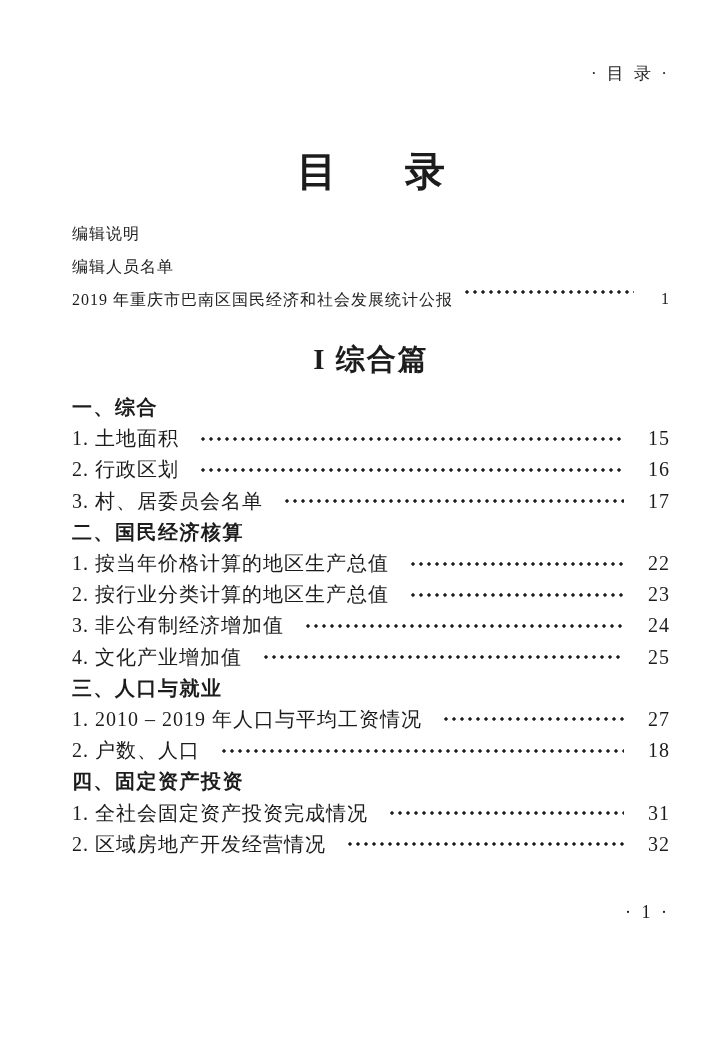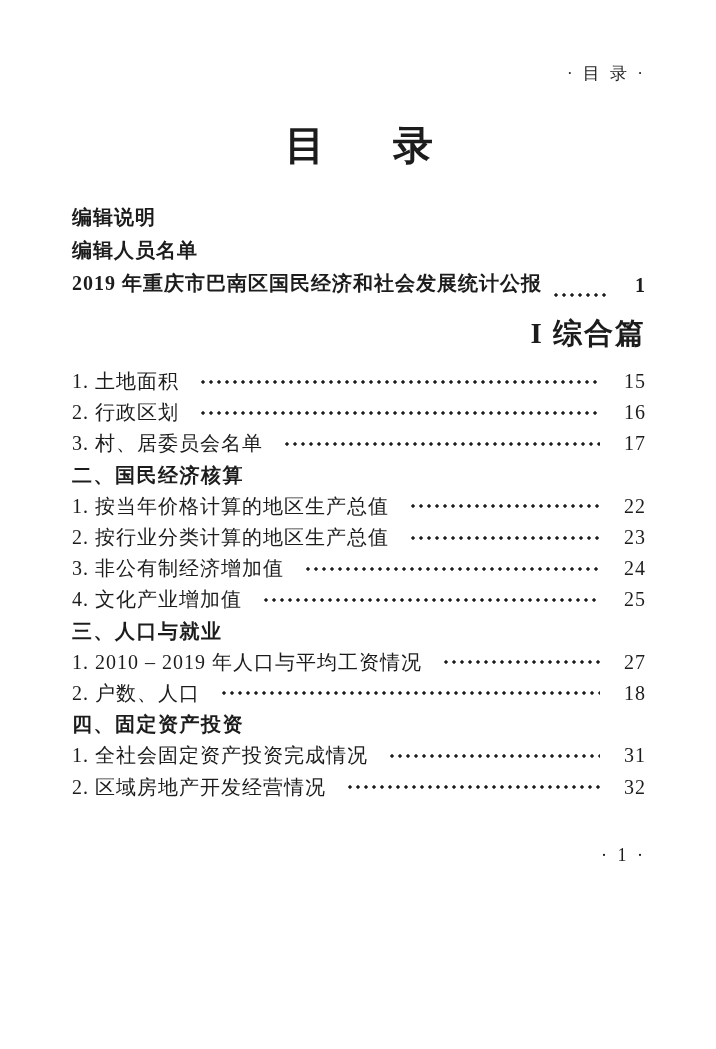--- a/index.html
+++ b/index.html
@@ -10,54 +10,53 @@
   html,body{background:#e9e9e9;}
   body{
     width:716px;height:1049px;
     font-family:"Liberation Serif","DejaVu Serif",serif;
     color:var(--ink);
   }
   .page{
     position:relative;
     width:716px;height:1049px;
     background:var(--paper);
-    padding:0 70px 0 72px;
+    padding:0 46px 0 72px;
     overflow:hidden;
   }
   .running-header{
     margin-top:62px;
     height:20px;
     text-align:right;
     font-size:17px;
     letter-spacing:3px;
     color:var(--ink);
   }
   .doc-title{
-    margin-top:40px;
+    margin-top:66px;
     text-align:center;
     font-family:"Liberation Sans","DejaVu Sans",sans-serif;
     font-weight:bold;
     font-size:40px;
     line-height:46px;
     letter-spacing:14px;
     text-indent:14px; 
     white-space:pre;
   }
   .front-list{margin-top:30px;}
   .front-row{
     display:flex;
-    align-items:flex-end;
+    align-items:flex-start;
     height:33px;
-    font-size:20px;
+    font-size:16px;
     letter-spacing:1px;
-    font-weight:bold;
   }
   .part-heading{
     margin-top:18px;
-    text-align:right;
+    text-align:center;
     font-family:"Liberation Serif","DejaVu Serif",serif;
     font-weight:bold;
     font-size:29px;
     line-height:36px;
     letter-spacing:2px;
   }
   .toc-list{margin-top:15px;}
   .toc-heading{
     display:flex;
     align-items:center;
@@ -117,20 +116,21 @@
       <span class="entry-label">2019 年重庆市巴南区国民经济和社会发展统计公报</span>
       <span class="leader"></span>
       <span class="entry-page">1</span>
     </div>
   </div>
 
   <h2 class="part-heading">I 综合篇</h2>
 
   <div class="toc-list">
 
+    <div class="toc-heading">一、综合</div>
 
     <div class="toc-row">
       <span class="entry-label">1. 土地面积</span>
       <span class="leader"></span>
       <span class="entry-page">15</span>
     </div>
     <div class="toc-row">
       <span class="entry-label">2. 行政区划</span>
       <span class="leader"></span>
       <span class="entry-page">16</span>

